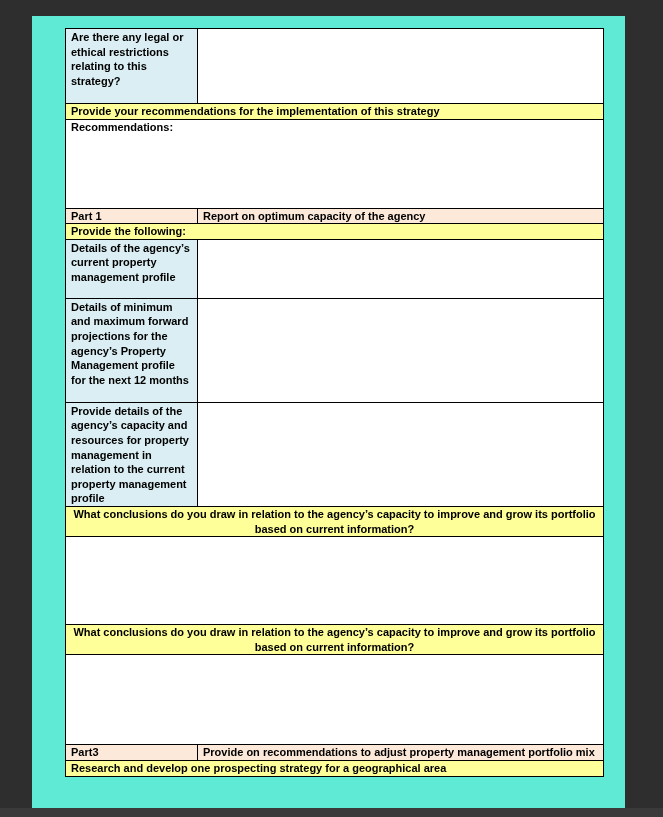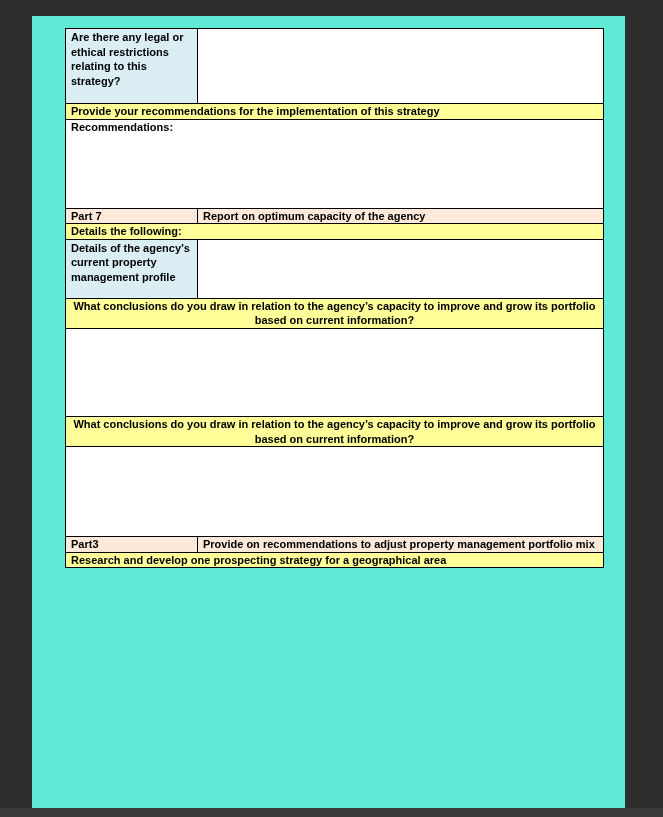--- a/index.html
+++ b/index.html
@@ -92,34 +92,42 @@
 
       <tr>
         <td colspan="2" class="yellow sect sect-text">Provide your recommendations for the implementation of this strategy</td>
       </tr>
 
       <tr class="r-rec">
         <td colspan="2" class="ans"><span>Recommendations:</span></td>
       </tr>
 
       <tr>
-        <td class="peach sect">Part 7</td>
+        <td class="peach sect">Part 1</td>
         <td class="peach sect sect-text">Report on optimum capacity of the agency</td>
       </tr>
 
       <tr>
-        <td colspan="2" class="yellow sect">Details the following:</td>
+        <td colspan="2" class="yellow sect">Provide the following:</td>
       </tr>
 
       <tr class="r-details">
         <td class="q">Details of the agency’s current property management profile</td>
         <td class="ans"></td>
       </tr>
 
+      <tr class="r-minmax">
+        <td class="q">Details of minimum and maximum forward projections for the agency’s Property Management profile for the next 12 months</td>
+        <td class="ans"></td>
+      </tr>
 
+      <tr class="r-capacity">
+        <td class="q">Provide details of the agency’s capacity and resources for property management in relation to the current property management profile</td>
+        <td class="ans"></td>
+      </tr>
 
       <tr class="r-concl-h">
         <td colspan="2" class="yellow">What conclusions do you draw in relation to the agency’s capacity to improve and grow its portfolio based on current information?</td>
       </tr>
 
       <tr class="r-blank">
         <td colspan="2" class="ans"></td>
       </tr>
 
       <tr class="r-concl-h">

